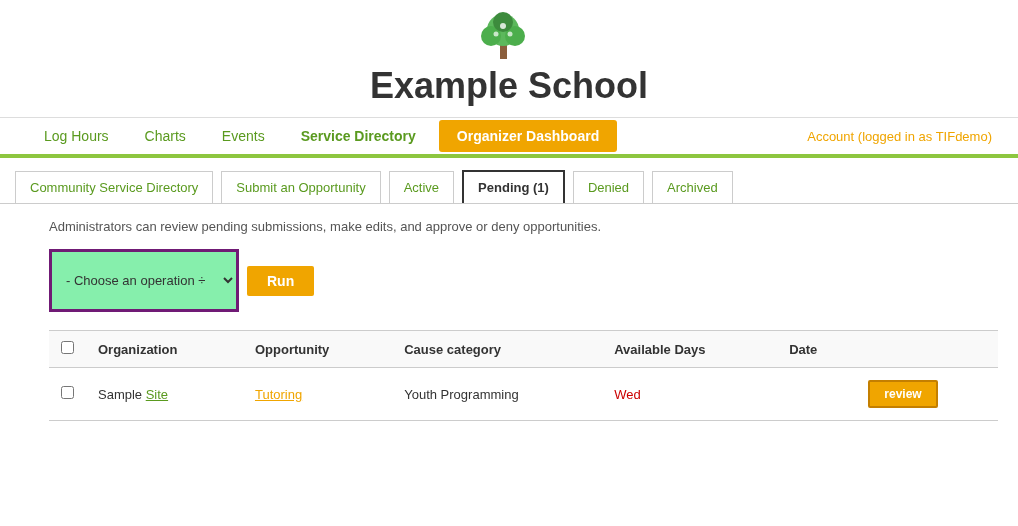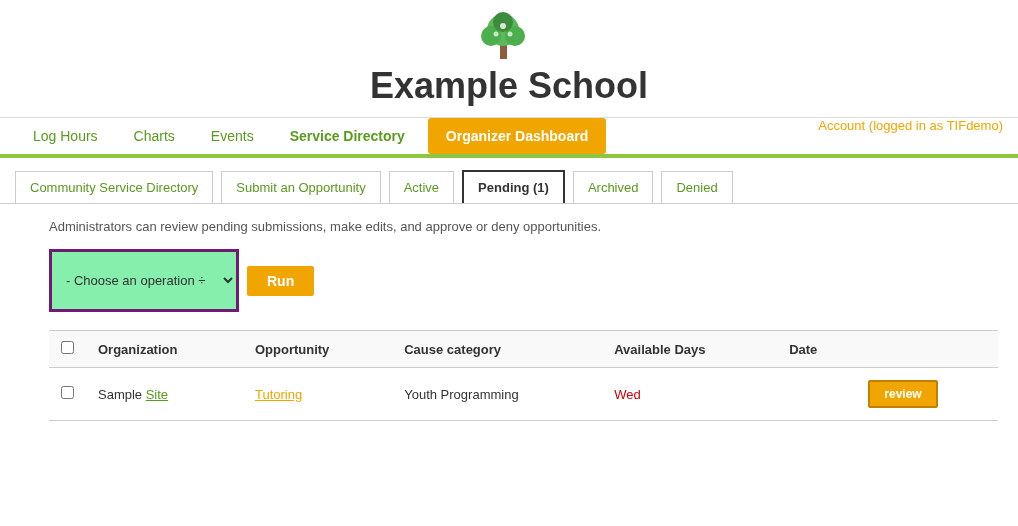--- a/index.html
+++ b/index.html
@@ -20,21 +20,22 @@
     }
     .header-title {
       font-size: 36px;
       font-weight: bold;
       color: #333;
     }
 
     
     .navbar {
       display: flex;
-      padding: 0 15px;
+      align-items: center;
+      padding: 0 26px;
       border-bottom: 4px solid #8dc63f;
       background: #fff;
     }
     .nav-item {
       padding: 10px 18px;
       color: #5a9a1f;
       cursor: pointer;
       font-size: 14px;
       text-decoration: none;
     }
@@ -204,22 +205,22 @@
     <span>Account</span>
     <span>(logged in as TIFdemo)</span>
   </div>
 </nav>
 
 <div class="tabs-container">
   <div class="tab">Community Service Directory</div>
   <div class="tab">Submit an Opportunity</div>
   <div class="tab">Active</div>
   <div class="tab active-tab">Pending (1)</div>
+  <div class="tab">Denied</div>
   <div class="tab">Archived</div>
-  <div class="tab">Denied</div>
 </div>
 
 <div class="content">
   <p class="info-text">Administrators can review pending submissions, make edits, and approve or deny opportunities.</p>
 
   <div class="ops-bar">
     <select class="ops-select">
       <option>- Choose an operation ÷</option>
     </select>
     <button class="run-btn">Run</button>

